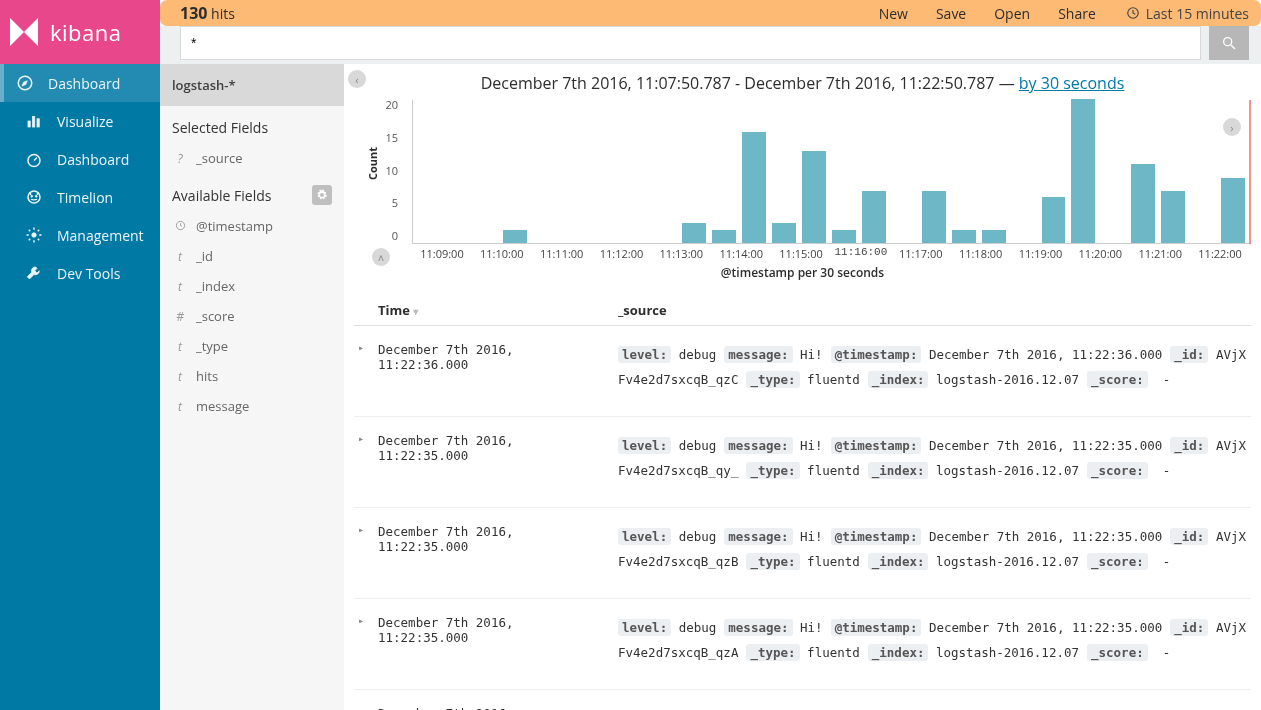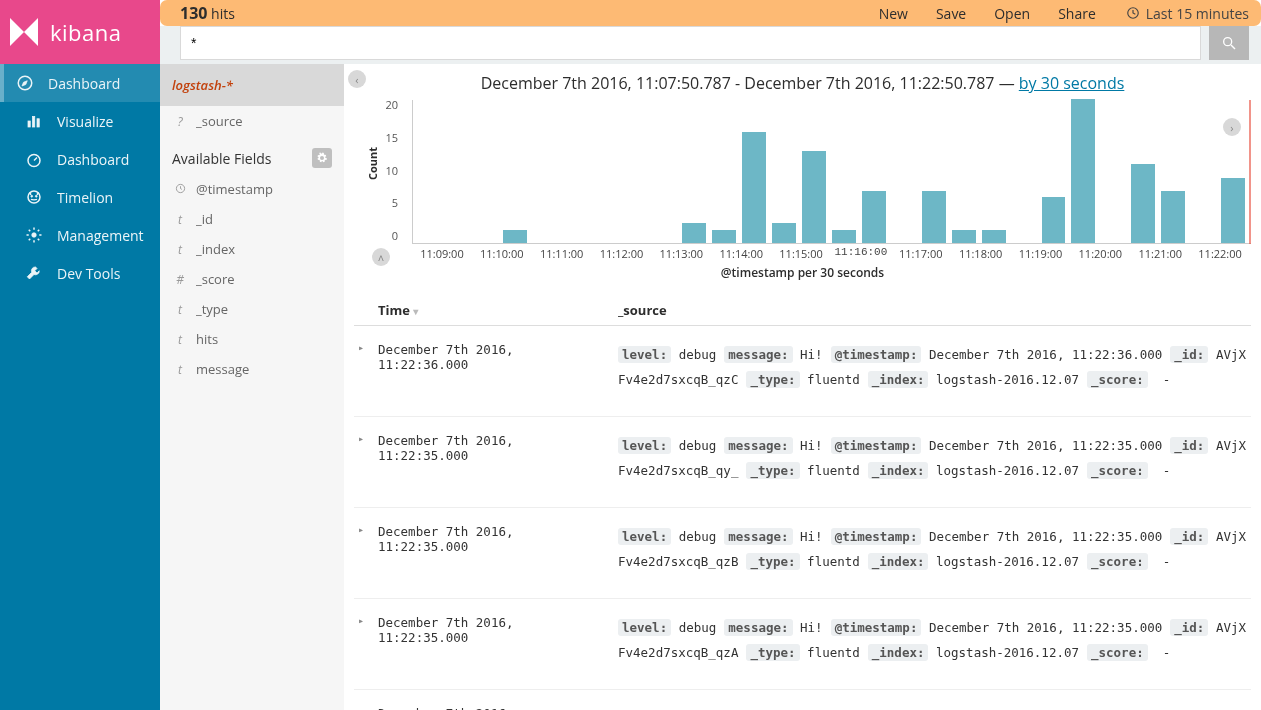--- a/index.html
+++ b/index.html
@@ -27,21 +27,21 @@
 
   .searchbar { height: 38px; background: #ecf0f1; display: flex; padding: 0 12px 4px 20px; gap: 8px; }
   .searchbar input { flex: 1; border: 1px solid #d9d9d9; background: #fff; padding: 0 10px; font-size: 14px; }
   .searchbar button { width: 40px; background: #b7b7b7; border: none; cursor: pointer; display: flex; align-items: center; justify-content: center; }
   .searchbar button svg { fill: #fff; }
 
   .content { display: flex; }
 
   
   .fields { width: 184px; background: #f6f6f6; font-size: 13px; }
-  .idxpat { background: #d9d9d9; height: 42px; display: flex; align-items: center; padding: 8px 12px; font-weight: 600; color: #c2410c; font-style: italic; }
+  .idxpat { background: #d9d9d9; height: 42px; display: flex; align-items: center; padding: 8px 12px; font-weight: 600; color: #404040; }
   .sec-title { padding: 12px 12px 6px; font-size: 14px; color: #333; }
   .sec-title.af { display: flex; align-items: center; justify-content: space-between; }
   .gear-btn { width: 20px; height: 20px; background: #bfbfbf; border-radius: 3px; display: flex; align-items: center; justify-content: center; cursor: pointer; }
   .gear-btn svg { fill: #fff; width: 12px; height: 12px; }
   .fld { padding: 6px 12px; display: flex; align-items: center; color: #666; cursor: pointer; }
   .fld .ftype { width: 16px; display: inline-block; text-align: center; font-style: italic; font-size: 12px; color: #999; margin-right: 8px; }
   .fld .ftype.clock svg { width: 11px; height: 11px; fill: #999; }
 
   
   .main { flex: 1; padding: 8px 10px 0 10px; position: relative; }
@@ -173,20 +173,21 @@
           <circle cx="10" cy="10" r="6" fill="none" stroke="#fff" stroke-width="2"></circle>
           <line x1="15" y1="15" x2="21" y2="21" stroke="#fff" stroke-width="2"></line>
         </svg>
     </button>
   </div>
 
   <div class="content">
 
     <aside class="fields">
       <div class="idxpat">logstash-*</div>
+      <div class="sec-title">Selected Fields</div>
       <div id="sel-fields">
           <div class="fld">
             <span class="ftype">?</span>
             <span>_source</span>
           </div>
         </div>
       <div class="sec-title af">
         <span>Available Fields</span>
         <span class="gear-btn">
           <svg viewBox="0 0 24 24">

